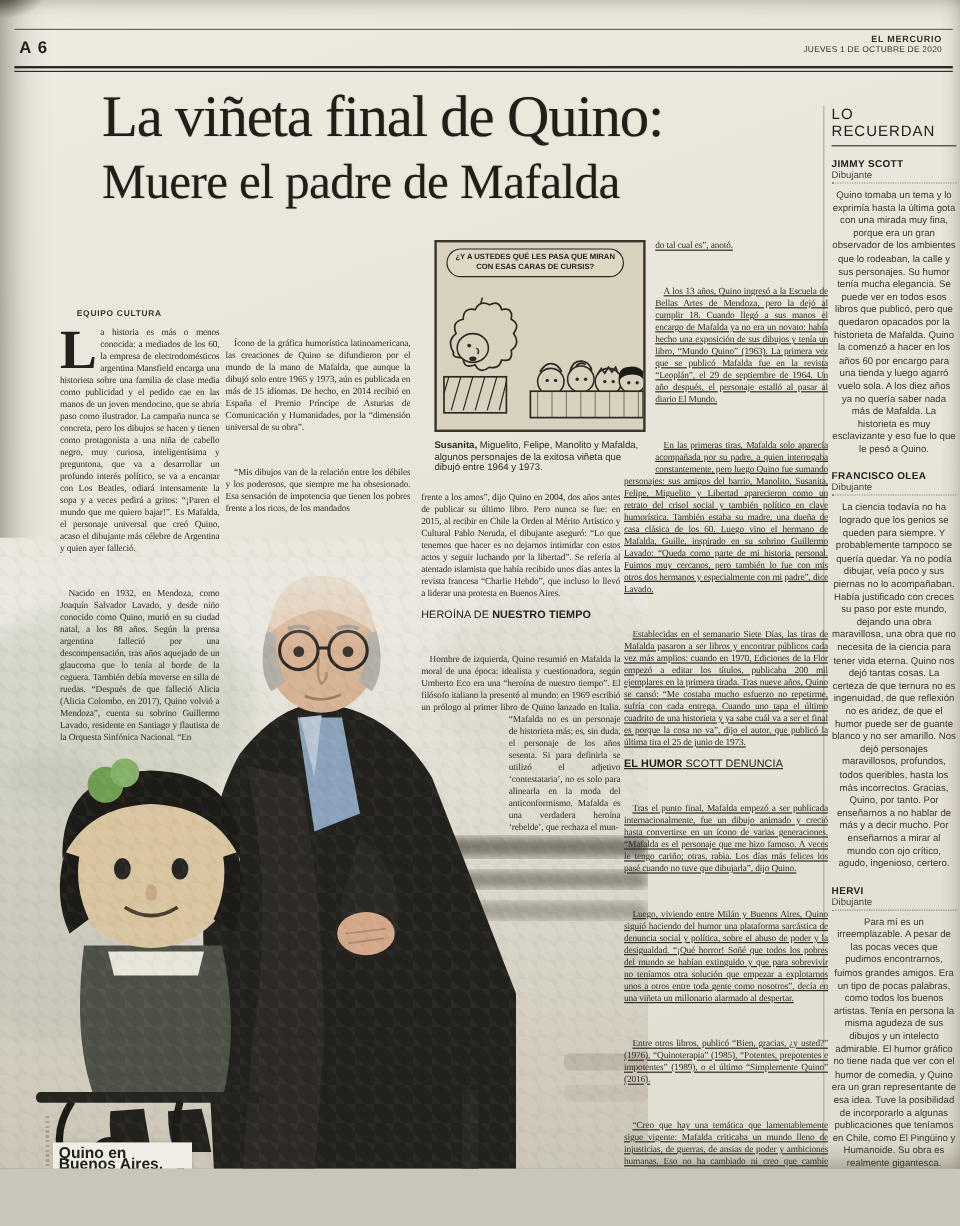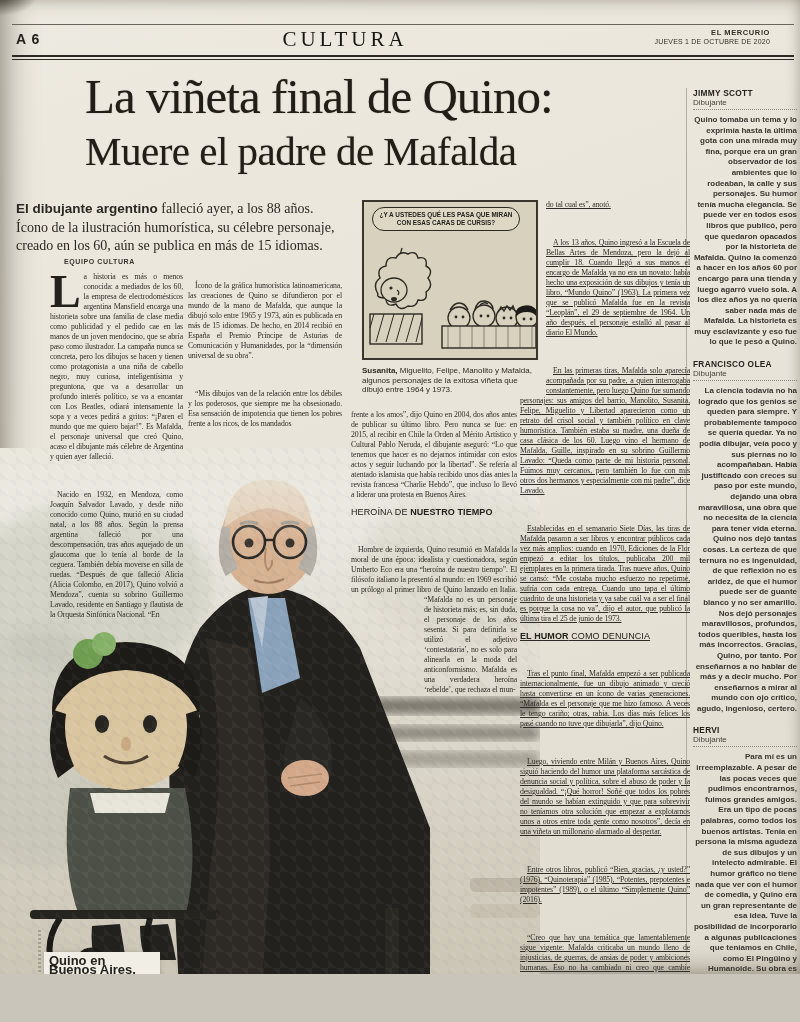--- a/index.html
+++ b/index.html
@@ -13,21 +13,21 @@
     font-family:"Liberation Serif",serif;color:#26241e;
   }
   .corner-smudge{position:absolute;left:-8px;top:-10px;width:46px;height:26px;
     background:radial-gradient(ellipse at 20% 20%,rgba(40,35,28,.8),rgba(40,35,28,0) 70%);}
   
   .rule-top{position:absolute;left:12px;top:24px;width:782px;height:1px;background:#6b665c;}
   .page-number{position:absolute;left:16px;top:31px;font-family:"Liberation Sans",sans-serif;
     font-weight:bold;font-size:14px;letter-spacing:1px;color:#22211c;}
   .section-title{position:absolute;left:0;right:110px;top:27px;text-align:center;
     font-size:21px;letter-spacing:4px;color:#17160f;}
-  .masthead-block{position:absolute;right:30px;top:28px;text-align:right;
+  .masthead-block{position:absolute;right:15px;top:28px;text-align:right;
     font-family:"Liberation Sans",sans-serif;color:#33312a;}
   .masthead{font-weight:bold;font-size:7.5px;letter-spacing:.6px;}
   .issue-date{font-size:7px;letter-spacing:.2px;margin-top:1px;}
   .rule-double{position:absolute;left:12px;top:55px;width:782px;height:2px;
     border-top:2px solid #2c2a24;border-bottom:1px solid #2c2a24;}
   
   .headline{position:absolute;left:40px;top:68px;width:655px;color:#211e17;
     text-shadow:0 0 1px rgba(45,38,25,.45);}
   .headline .l1{font-size:49px;letter-spacing:-1px;margin-left:45px;line-height:58px;}
   .headline .l2{font-size:41px;letter-spacing:-.5px;margin-left:45px;line-height:50px;}
@@ -76,42 +76,40 @@
   .v-divider{position:absolute;left:686px;top:88px;width:1px;height:915px;background:#b3ada0;}
   .rule-bottom{position:absolute;left:12px;top:1003px;width:782px;height:1px;background:#56524a;}
   .sidebar{position:absolute;left:693px;top:88px;width:104px;z-index:3;
     font-family:"Liberation Sans",sans-serif;color:#3a3731;}
   .sidebar-title{font-size:12.5px;letter-spacing:.8px;color:#22211c;
     border-bottom:1.5px solid #3c3a33;padding-bottom:5px;margin-bottom:9px;}
   .entry{margin-bottom:11px;}
   .entry-name{font-size:8.3px;font-weight:bold;letter-spacing:.3px;color:#23221c;}
   .entry-role{font-size:8px;color:#46443c;border-bottom:1px dotted #8a857a;
     padding-bottom:2px;margin-bottom:5px;}
-  .entry-quote{font-size:8px;line-height:10.6px;color:#38352f;text-align:right;font-weight:bold;}
+  .entry-quote{font-size:8px;line-height:10.6px;color:#38352f;text-align:center;}
 </style>
 </head>
 <body>
 
 <div class="page">
   <div class="corner-smudge"></div>
 
   <div class="rule-top"></div>
   <div class="page-number">A 6</div>
-  <div class="section-title">CULTURA</div>
   <div class="masthead-block">
     <div class="masthead">EL MERCURIO</div>
     <div class="issue-date">JUEVES 1 DE OCTUBRE DE 2020</div>
   </div>
   <div class="rule-double"></div>
 
   <div class="headline">
     <div class="l1">La viñeta final de Quino:</div>
     <div class="l2">Muere el padre de Mafalda</div>
   </div>
-  <div class="lead"><b>El dibujante argentino</b><span> falleció ayer, a los 88 años. Ícono de la ilustración humorística, su célebre personaje, creado en los 60, aún se publica en más de 15 idiomas.</span></div>
   <div class="byline">EQUIPO CULTURA</div>
 
   <div class="photo">
     <svg width="540" height="562" viewBox="0 0 540 562">
       <defs>
         <linearGradient id="bgfade" x1="0" y1="0" x2="0" y2="1">
           <stop offset="0" stop-color="#efeee8"></stop>
             <stop offset=".45" stop-color="#ddd9cd"></stop>
             <stop offset="1" stop-color="#c9c3b3"></stop>
         </linearGradient>
@@ -242,29 +240,30 @@
     <div class="sec-head"><span>HEROÍNA DE </span><span class="hv">NUESTRO TIEMPO</span></div>
     <p class="ind">Hombre de izquierda, Quino resumió en Mafalda la moral de una época: idealista y cuestionadora, según Umberto Eco era una “heroína de nuestro tiempo”. El filósofo italiano la presentó al mundo: en 1969 escribió un prólogo al primer libro de Quino lanzado en Italia. “Mafalda no es un personaje de historieta más; es, sin duda, el personaje de los años sesenta. Si para definirla se utilizó el adjetivo ‘contestataria’, no es solo para alinearla en la moda del anticonformismo. Mafalda es una verdadera heroína ‘rebelde’, que rechaza el mun-</p>
   </div>
 
   <div class="col col4">
     <div class="float-c"></div>
     <p>do tal cual es”, anotó.</p>
     <p class="ind">A los 13 años, Quino ingresó a la Escuela de Bellas Artes de Mendoza, pero la dejó al cumplir 18. Cuando llegó a sus manos el encargo de Mafalda ya no era un novato: había hecho una exposición de sus dibujos y tenía un libro, “Mundo Quino” (1963). La primera vez que se publicó Mafalda fue en la revista “Leoplán”, el 29 de septiembre de 1964. Un año después, el personaje estalló al pasar al diario El Mundo.</p>
     <p class="ind">En las primeras tiras, Mafalda solo aparecía acompañada por su padre, a quien interrogaba constantemente, pero luego Quino fue sumando personajes: sus amigos del barrio, Manolito, Susanita, Felipe, Miguelito y Libertad aparecieron como un retrato del crisol social y también político en clave humorística. También estaba su madre, una dueña de casa clásica de los 60. Luego vino el hermano de Mafalda, Guille, inspirado en su sobrino Guillermo Lavado: “Queda como parte de mi historia personal. Fuimos muy cercanos, pero también lo fue con mis otros dos hermanos y especialmente con mi padre”, dice Lavado.</p>
     <p class="ind">Establecidas en el semanario Siete Días, las tiras de Mafalda pasaron a ser libros y encontrar públicos cada vez más amplios: cuando en 1970, Ediciones de la Flor empezó a editar los títulos, publicaba 200 mil ejemplares en la primera tirada. Tras nueve años, Quino se cansó: “Me costaba mucho esfuerzo no repetirme, sufría con cada entrega. Cuando uno tapa el último cuadrito de una historieta y ya sabe cuál va a ser el final es porque la cosa no va”, dijo el autor, que publicó la última tira el 25 de junio de 1973.</p>
-    <div class="sec-head"><span class="hv">EL HUMOR</span><span> COMO DENUNCIA</span></div>
+    <div class="sec-head"><span class="hv">EL HUMOR</span><span> SCOTT DENUNCIA</span></div>
     <p class="ind">Tras el punto final, Mafalda empezó a ser publicada internacionalmente, fue un dibujo animado y creció hasta convertirse en un ícono de varias generaciones. “Mafalda es el personaje que me hizo famoso. A veces le tengo cariño; otras, rabia. Los días más felices los pasé cuando no tuve que dibujarla”, dijo Quino.</p>
     <p class="ind">Luego, viviendo entre Milán y Buenos Aires, Quino siguió haciendo del humor una plataforma sarcástica de denuncia social y política, sobre el abuso de poder y la desigualdad. “¡Qué horror! Soñé que todos los pobres del mundo se habían extinguido y que para sobrevivir no teníamos otra solución que empezar a explotarnos unos a otros entre toda gente como nosotros”, decía en una viñeta un millonario alarmado al despertar.</p>
     <p class="ind">Entre otros libros, publicó “Bien, gracias, ¿y usted?” (1976), “Quinoterapia” (1985), “Potentes, prepotentes e impotentes” (1989), o el último “Simplemente Quino” (2016).</p>
     <p class="ind">“Creo que hay una temática que lamentablemente sigue vigente: Mafalda criticaba un mundo lleno de injusticias, de guerras, de ansias de poder y ambiciones humanas. Eso no ha cambiado ni creo que cambie nunca. Uno lee la historia de la humanidad y el hombre no cambia, cambia la tecnología, pero el comportamiento humano sigue siendo el mismo”, dijo hace unos años Quino.</p>
   </div>
 
   <div class="v-divider"></div>
   <div class="sidebar">
+    <div class="sidebar-title">LO RECUERDAN</div>
 
     <div class="entry">
       <div class="entry-name">JIMMY SCOTT</div>
       <div class="entry-role">Dibujante</div>
       <div class="entry-quote">Quino tomaba un tema y lo exprimía hasta la última gota con una mirada muy fina, porque era un gran observador de los ambientes que lo rodeaban, la calle y sus personajes. Su humor tenía mucha elegancia. Se puede ver en todos esos libros que publicó, pero que quedaron opacados por la historieta de Mafalda. Quino la comenzó a hacer en los años 60 por encargo para una tienda y luego agarró vuelo sola. A los diez años ya no quería saber nada más de Mafalda. La historieta es muy esclavizante y eso fue lo que le pesó a Quino.</div>
     </div>
 
     <div class="entry">
       <div class="entry-name">FRANCISCO OLEA</div>
       <div class="entry-role">Dibujante</div>

